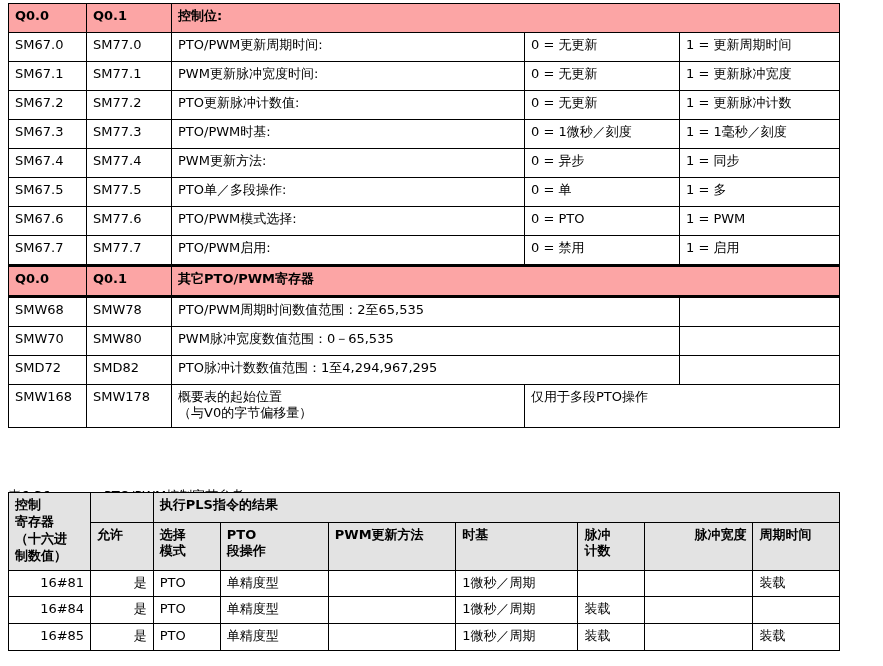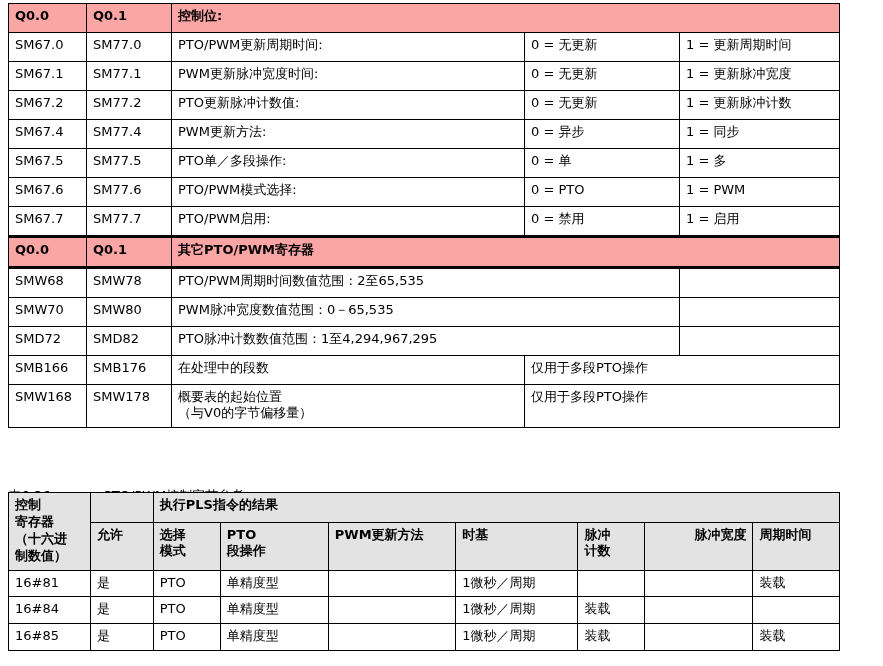--- a/index.html
+++ b/index.html
@@ -79,21 +79,21 @@
     line-height: 1.3;
   }
   #table-pto-pwm-ref td.head {
     background: #e3e3e3;
     font-weight: bold;
   }
   #table-pto-pwm-ref td.plain-head {
     background: #e3e3e3;
   }
   #table-pto-pwm-ref td.center {
-    text-align: left;
+    text-align: right;
   }
   .k1 { width: 76px; }
   .k2 { width: 58px; }
   .k3 { width: 62px; }
   .k4 { width: 100px; }
   .k5 { width: 118px; }
   .k6 { width: 113px; }
   .k7 { width: 62px; }
   .k8 { width: 100px; }
   .k9 { width: 80px; }
@@ -133,20 +133,27 @@
         <td class="nowrapcell">1 = 更新脉冲宽度</td>
       </tr>
       <tr>
         <td>SM67.2</td>
         <td>SM77.2</td>
         <td>PTO更新脉冲计数值:</td>
         <td class="nowrapcell">0 = 无更新</td>
         <td class="nowrapcell">1 = 更新脉冲计数</td>
       </tr>
       <tr>
+        <td>SM67.3</td>
+        <td>SM77.3</td>
+        <td>PTO/PWM时基:</td>
+        <td class="nowrapcell">0 = 1微秒／刻度</td>
+        <td class="nowrapcell">1 = 1毫秒／刻度</td>
+      </tr>
+      <tr>
         <td>SM67.4</td>
         <td>SM77.4</td>
         <td>PWM更新方法:</td>
         <td class="nowrapcell">0 = 异步</td>
         <td class="nowrapcell">1 = 同步</td>
       </tr>
       <tr>
         <td>SM67.5</td>
         <td>SM77.5</td>
         <td>PTO单／多段操作:</td>
@@ -184,26 +191,20 @@
         <td>SMW70</td>
         <td>SMW80</td>
         <td colspan="2">PWM脉冲宽度数值范围：0－65,535</td>
         <td></td>
       </tr>
       <tr>
         <td>SMD72</td>
         <td>SMD82</td>
         <td colspan="2">PTO脉冲计数数值范围：1至4,294,967,295</td>
         <td></td>
-      </tr>
-      <tr>
-        <td>SMB166</td>
-        <td>SMB176</td>
-        <td>在处理中的段数</td>
-        <td colspan="2" class="nowrapcell">仅用于多段PTO操作</td>
       </tr>
       <tr>
         <td>SMW168</td>
         <td>SMW178</td>
         <td style="white-space: pre-line;">概要表的起始位置
 （与V0的字节偏移量）</td>
         <td colspan="2" class="nowrapcell">仅用于多段PTO操作</td>
       </tr>
     </tbody>
   </table>

